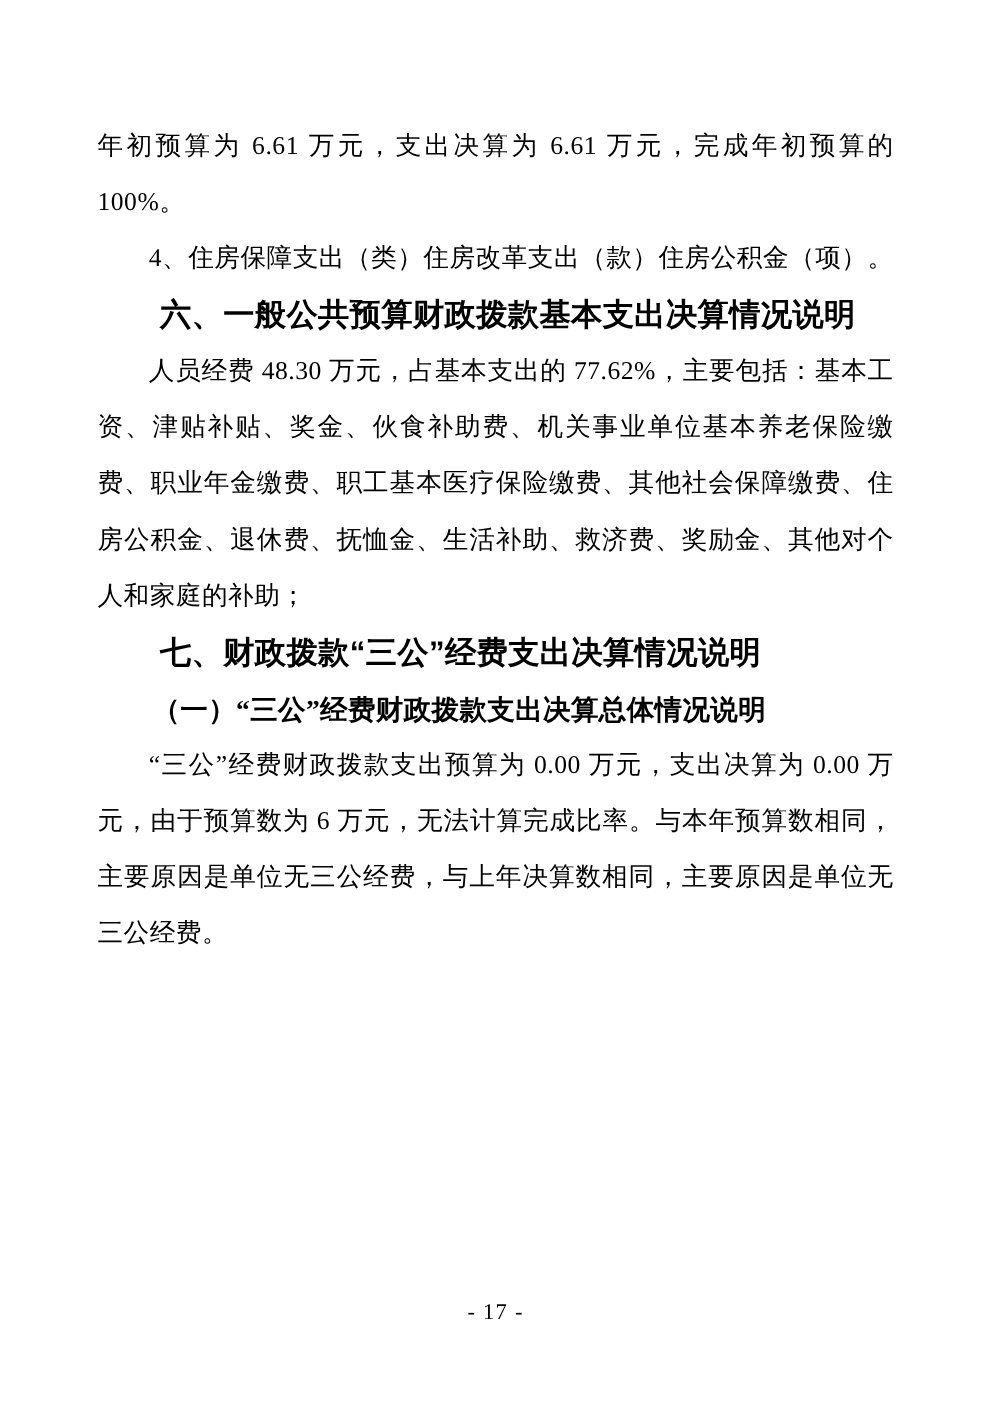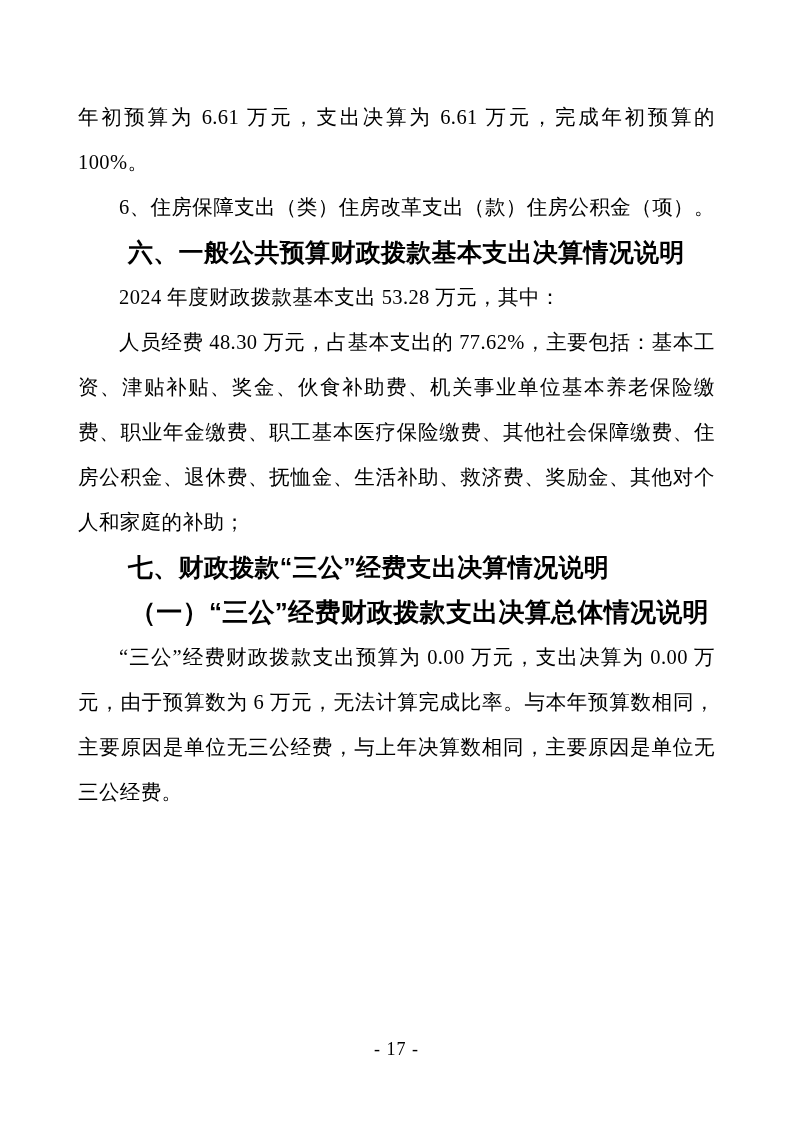--- a/index.html
+++ b/index.html
@@ -40,24 +40,24 @@
   }
   .heading {
     font-family: "Liberation Sans", "DejaVu Sans", sans-serif;
     font-weight: bold;
     text-indent: 2em;
     font-size: 25px;
     line-height: 45px;
     letter-spacing: 0.3px;
   }
   .subheading {
-    font-family: Liberation Sans, sans-serif;
+    font-family: Liberation Serif, serif;
     font-weight: bold;
     text-indent: 2em;
-    font-size: 26px;
+    font-size: 22px;
     line-height: 45px;
     letter-spacing: 0.3px;
   }
   .page-number {
     position: absolute;
     left: 0;
     right: 0;
     bottom: 62px;
     text-align: center;
     font-size: 18px;
@@ -66,26 +66,25 @@
   }
 </style>
 </head>
 <body>
 
 <div class="page">
   <div class="doc-body">
 
     <p class="para hang">年初预算为 6.61 万元，支出决算为 6.61 万元，完成年初预算的 100%。</p>
 
-    <p class="para">6、住房保障支出（类）住房改革支出（款）住房公积金（项）。</p>
+    <p class="para">4、住房保障支出（类）住房改革支出（款）住房公积金（项）。</p>
 
 
     <p class="heading">六、一般公共预算财政拨款基本支出决算情况说明</p>
 
-    <p class="para">2024 年度财政拨款基本支出 53.28 万元，其中：</p>
 
     <p class="para">人员经费 48.30 万元，占基本支出的 77.62%，主要包括：基本工资、津贴补贴、奖金、伙食补助费、机关事业单位基本养老保险缴费、职业年金缴费、职工基本医疗保险缴费、其他社会保障缴费、住房公积金、退休费、抚恤金、生活补助、救济费、奖励金、其他对个人和家庭的补助；</p>
 
 
     <p class="heading">七、财政拨款“三公”经费支出决算情况说明</p>
 
     <p class="subheading">（一）“三公”经费财政拨款支出决算总体情况说明</p>
 
     <p class="para">“三公”经费财政拨款支出预算为 0.00 万元，支出决算为 0.00 万元，由于预算数为 6 万元，无法计算完成比率。与本年预算数相同，主要原因是单位无三公经费，与上年决算数相同，主要原因是单位无三公经费。</p>
 

